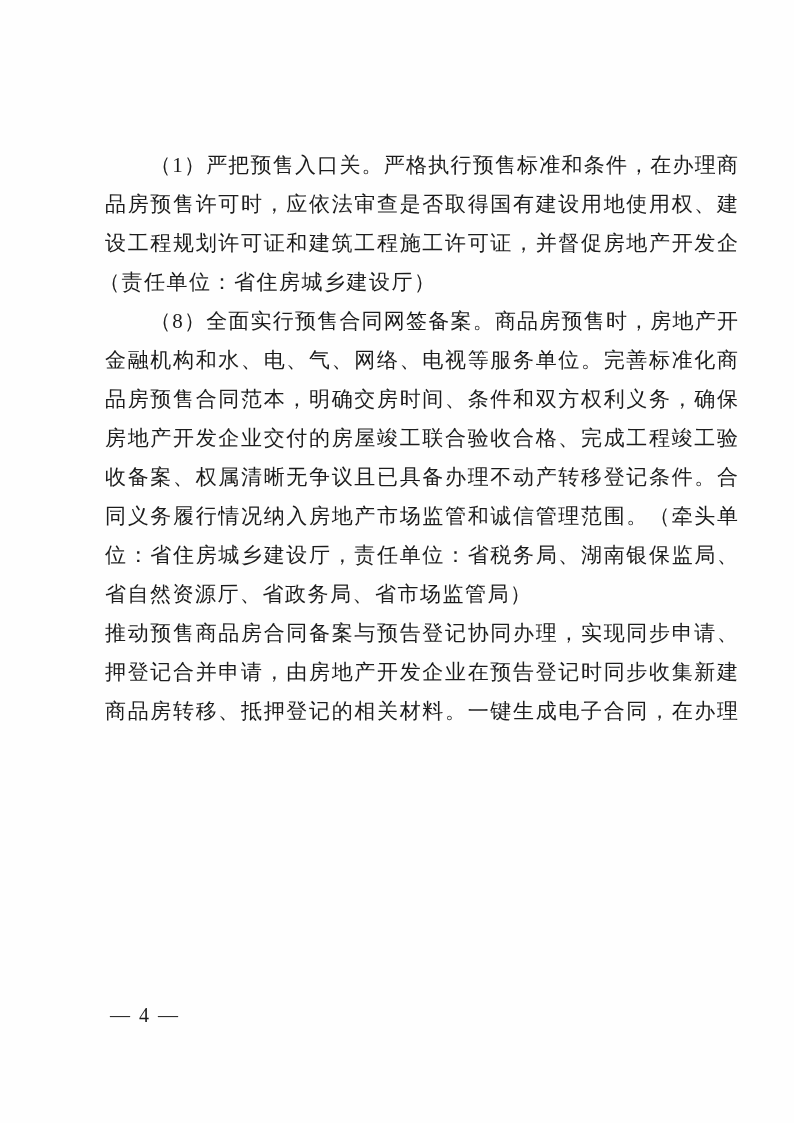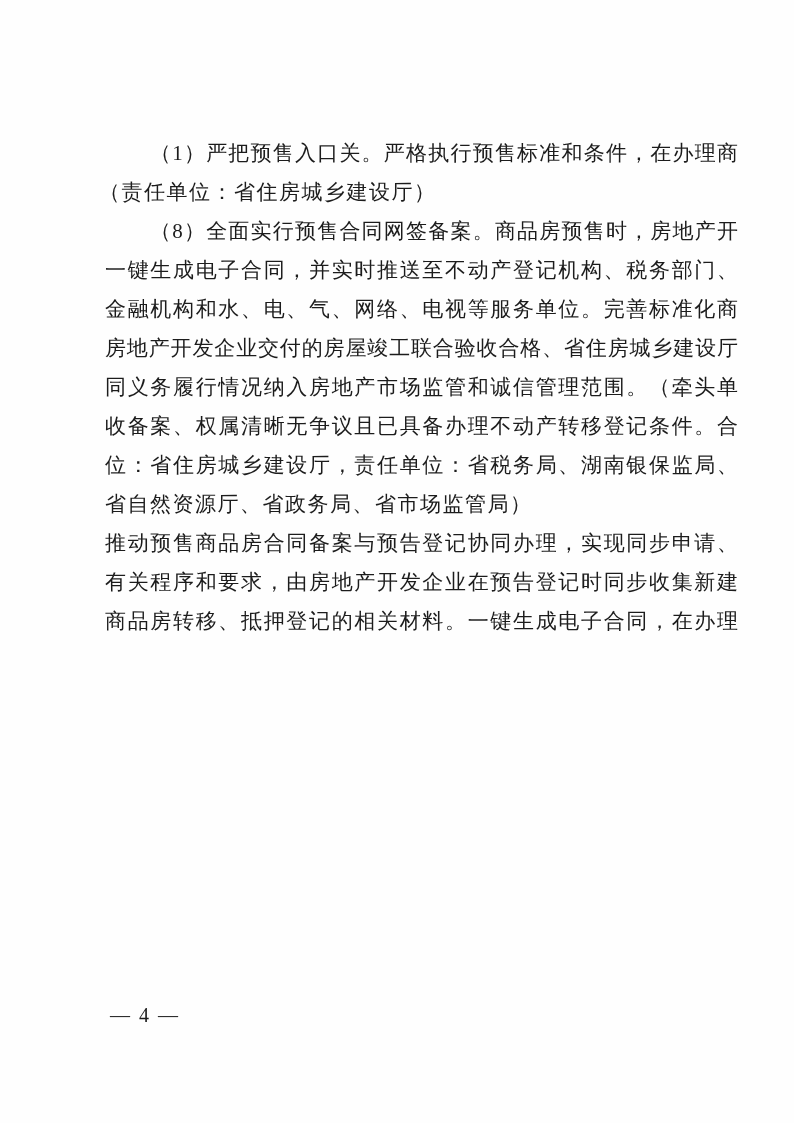--- a/index.html
+++ b/index.html
@@ -12,21 +12,21 @@
     width: 794px;
     height: 1123px;
     background: #fefefe;
     overflow: hidden;
     font-family: "Liberation Serif", "DejaVu Serif", serif;
     color: #1c1c1c;
   }
   .doc-body {
     position: absolute;
     left: 105px;
-    top: 134px;
+    top: 146px;
     width: 633px;
   }
   .line {
     height: 39px;
     line-height: 39px;
     font-size: 21px;
     text-align: justify;
     text-align-last: justify;
     overflow: hidden;
   }
@@ -53,36 +53,38 @@
   }
 </style>
 </head>
 <body>
 
 <div class="page">
   <div class="doc-body">
 
     <div>
       <div class="line indent">（1）严把预售入口关。严格执行预售标准和条件，在办理商</div>
+      <div class="line">品房预售许可时，应依法审查是否取得国有建设用地使用权、建</div>
+      <div class="line">设工程规划许可证和建筑工程施工许可证，并督促房地产开发企</div>
       <div class="line short hang">（责任单位：省住房城乡建设厅）</div>
     </div>
 
     <div>
       <div class="line indent">（8）全面实行预售合同网签备案。商品房预售时，房地产开</div>
-      <div class="line">一键生成电子合同，并实时推送至不动产登记机构、税务部门、</div>
       <div class="line">金融机构和水、电、气、网络、电视等服务单位。完善标准化商</div>
-      <div class="line">房地产开发企业交付的房屋竣工联合验收合格、省住房城乡建设厅</div>
+      <div class="line">品房预售合同范本，明确交房时间、条件和双方权利义务，确保</div>
+      <div class="line">房地产开发企业交付的房屋竣工联合验收合格、完成工程竣工验</div>
+      <div class="line">收备案、权属清晰无争议且已具备办理不动产转移登记条件。合</div>
       <div class="line">同义务履行情况纳入房地产市场监管和诚信管理范围。（牵头单</div>
-      <div class="line">收备案、权属清晰无争议且已具备办理不动产转移登记条件。合</div>
       <div class="line">位：省住房城乡建设厅，责任单位：省税务局、湖南银保监局、</div>
       <div class="line short">省自然资源厅、省政务局、省市场监管局）</div>
     </div>
 
     <div>
       <div class="line">推动预售商品房合同备案与预告登记协同办理，实现同步申请、</div>
-      <div class="line">有关程序和要求，由房地产开发企业在预告登记时同步收集新建</div>
+      <div class="line">押登记合并申请，由房地产开发企业在预告登记时同步收集新建</div>
       <div class="line">商品房转移、抵押登记的相关材料。一键生成电子合同，在办理</div>
     </div>
 
   </div>
 
   <div class="page-footer">— 4 —</div>
 </div>
 
 </body></html>

